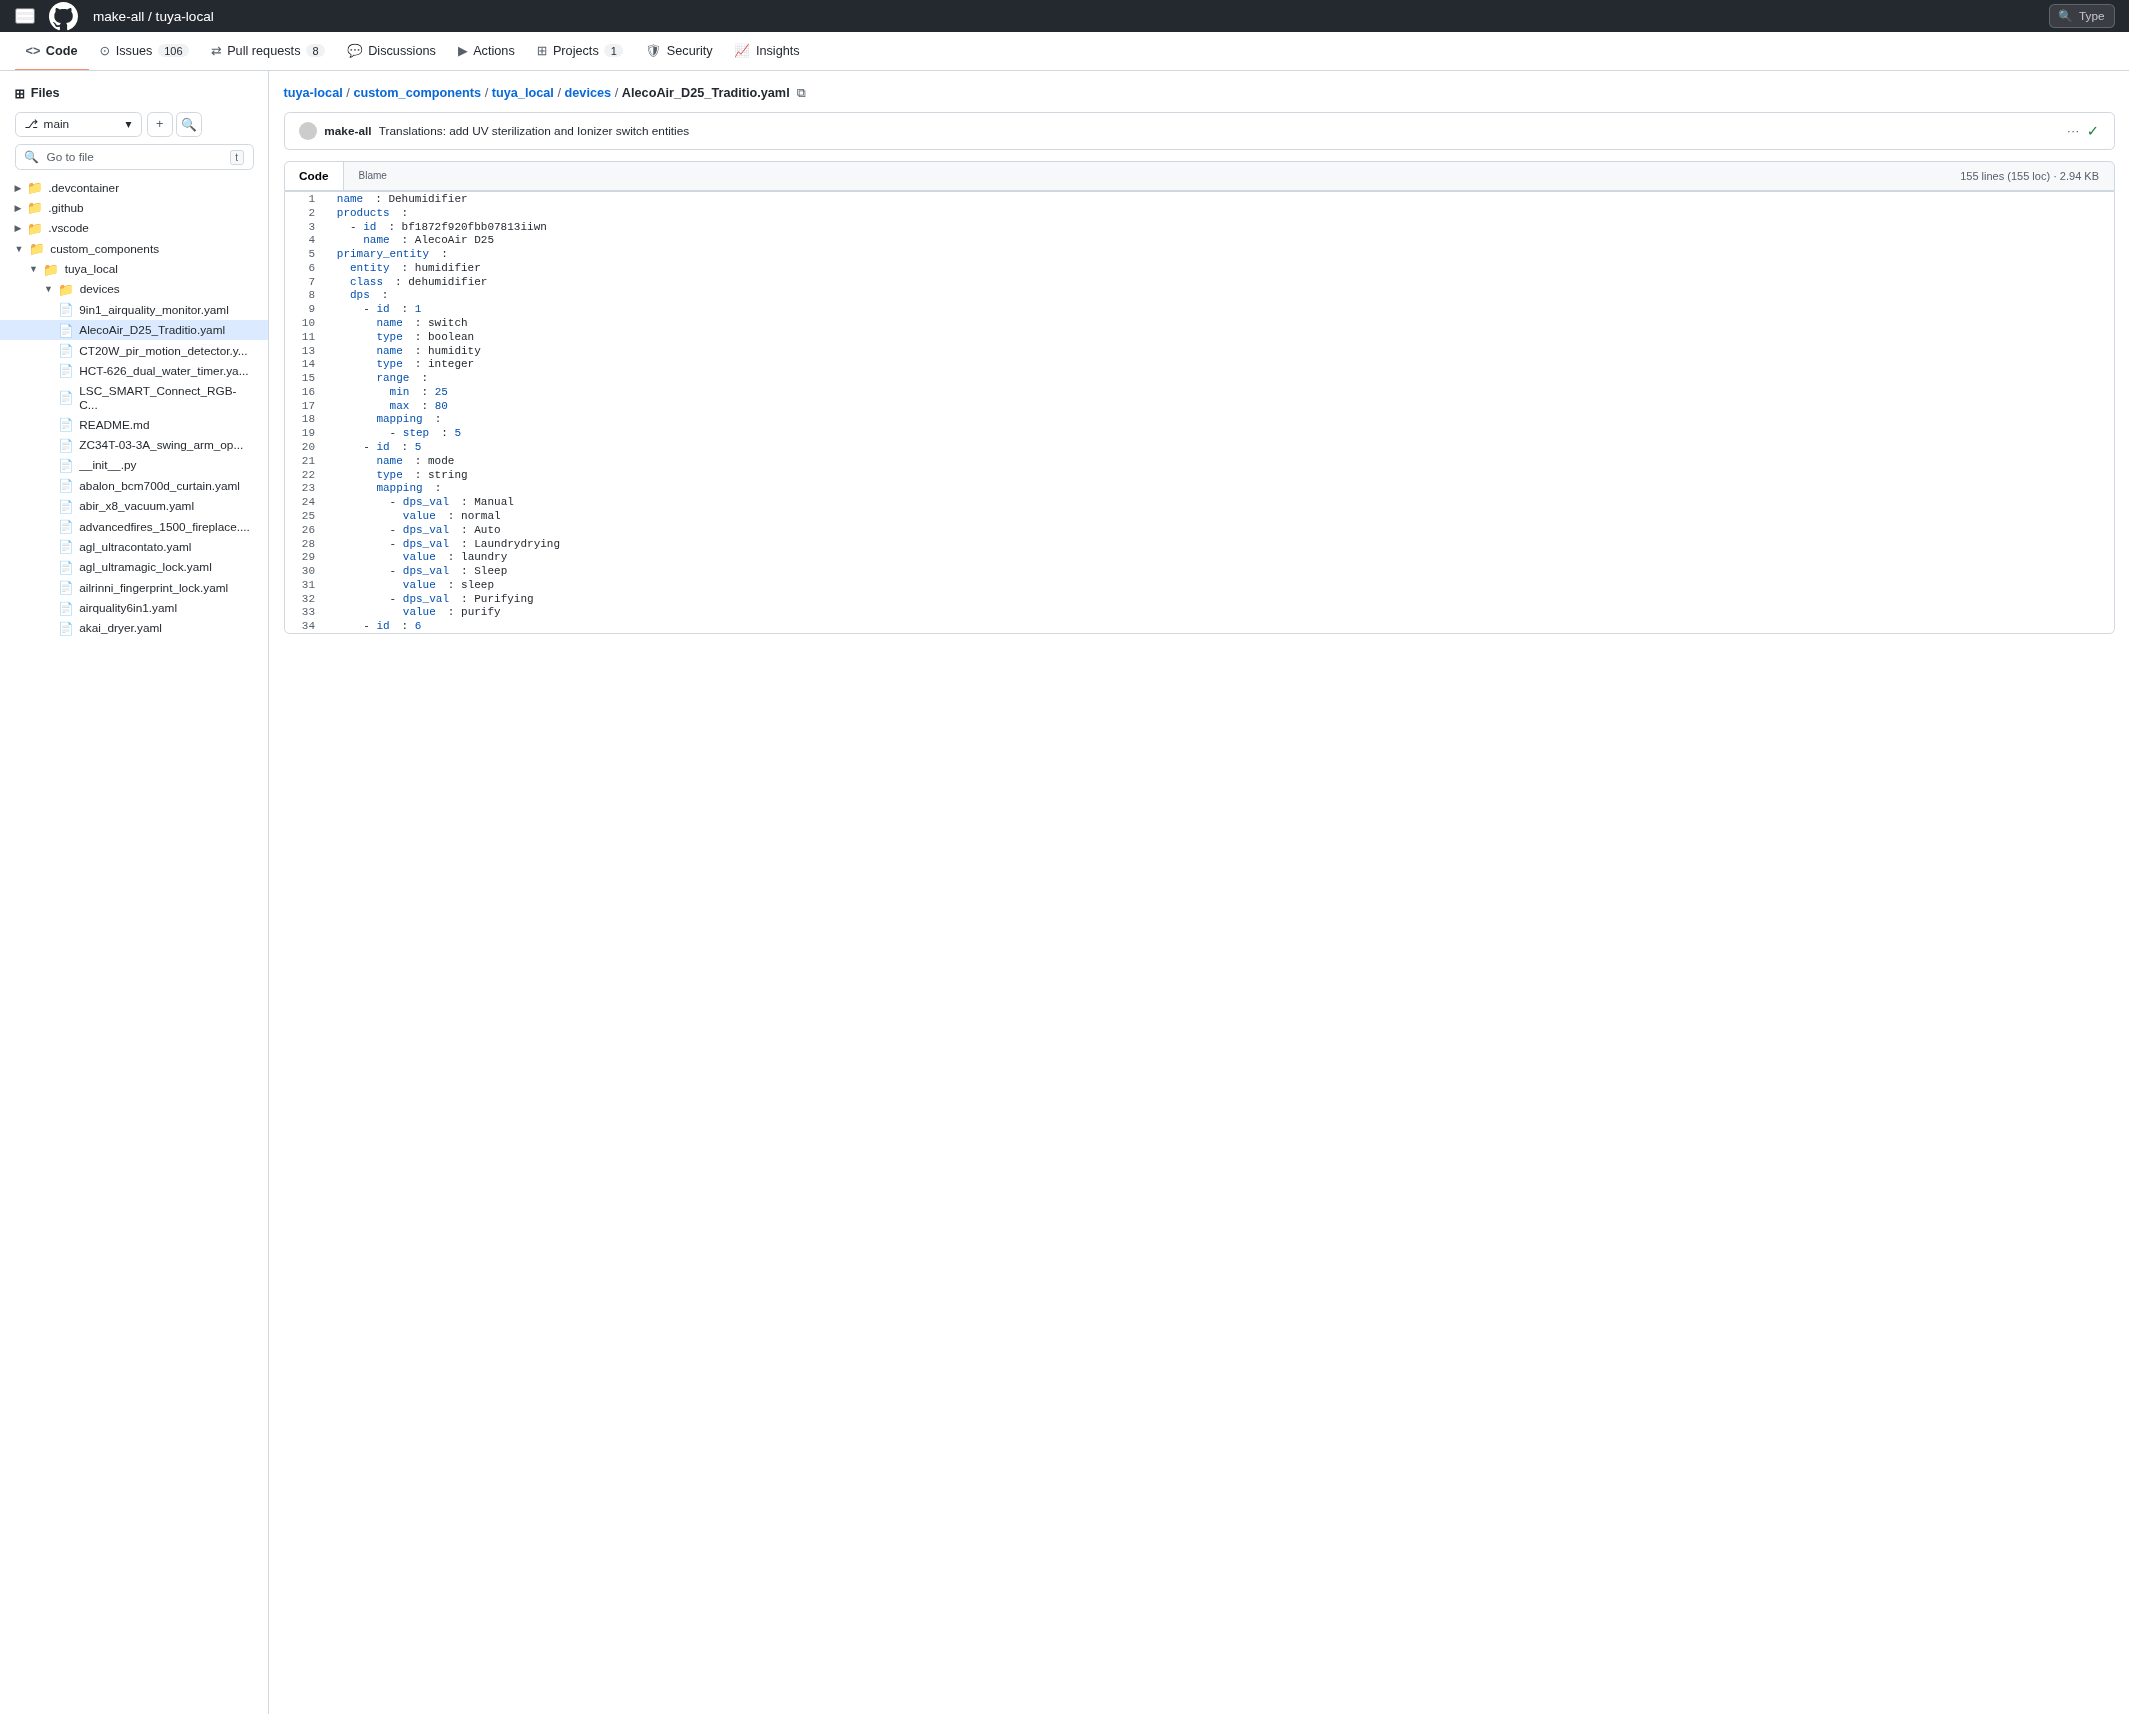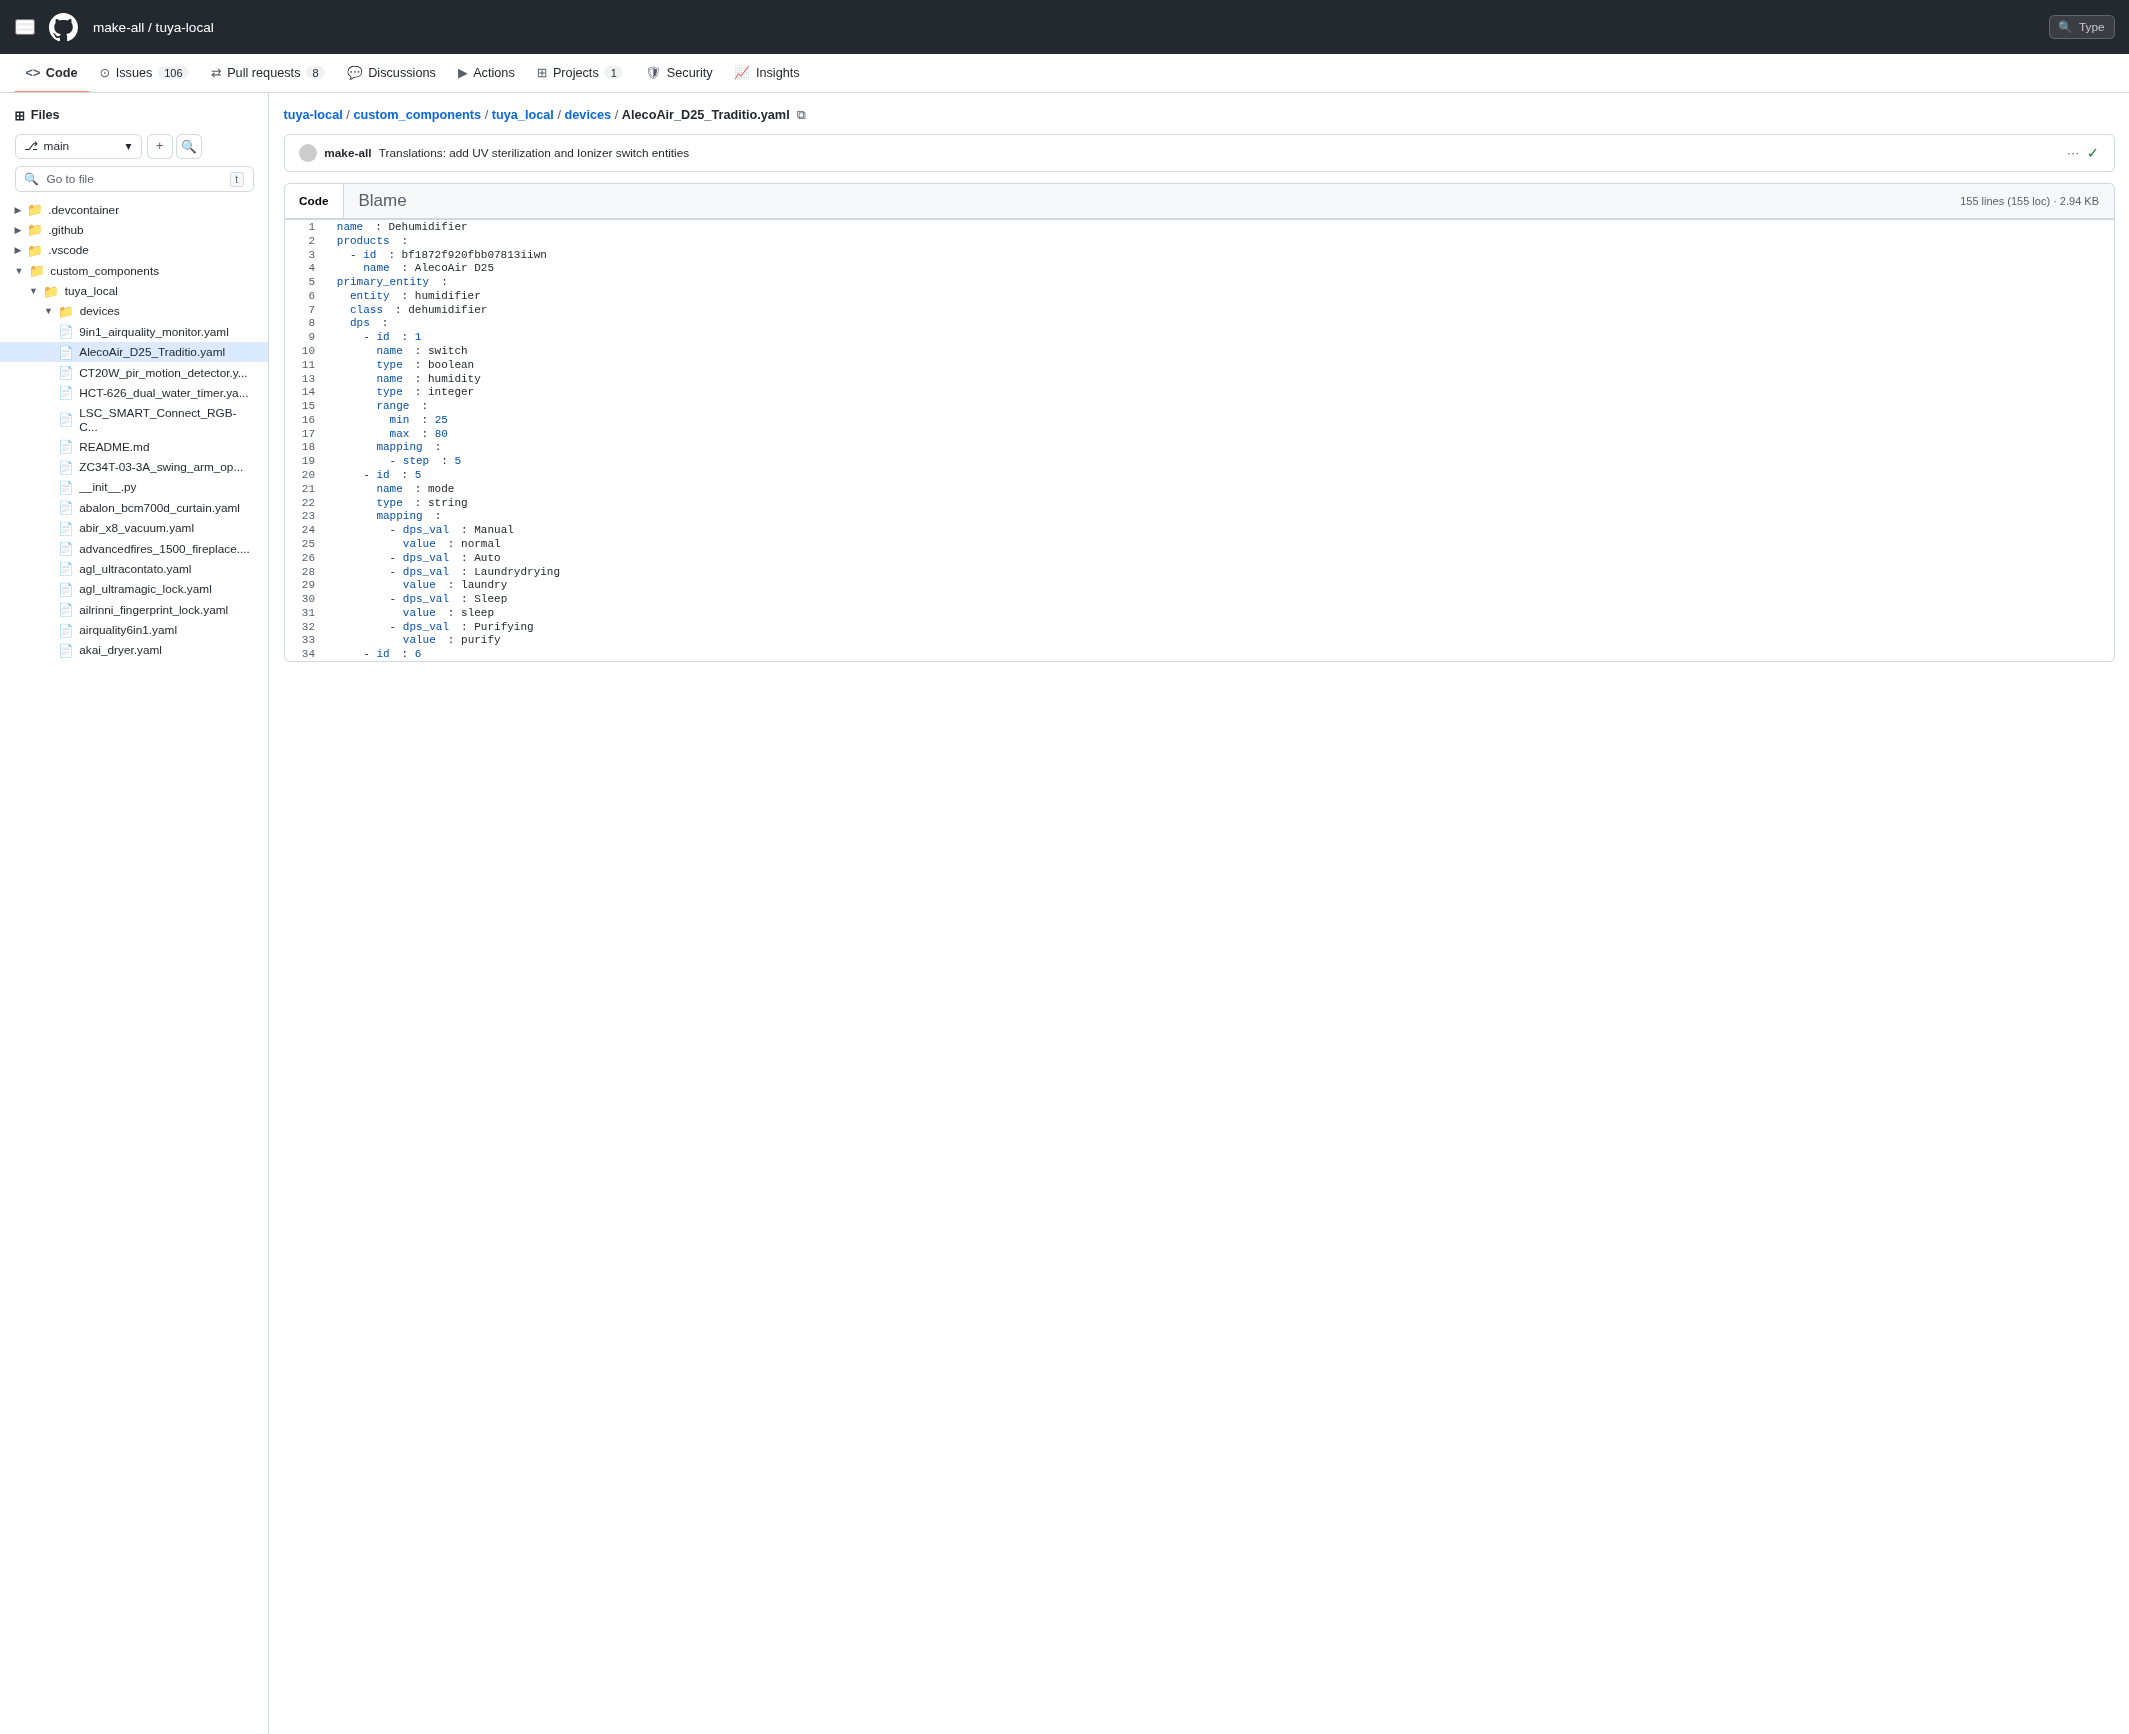--- a/index.html
+++ b/index.html
@@ -1,20 +1,20 @@
 <!DOCTYPE html>
 <html style="font-size:14.5px"><head>
   <meta charset="utf-8">
   <style>
     * { box-sizing: border-box; margin: 0; padding: 0; }
     body { font-family: -apple-system, BlinkMacSystemFont, "Segoe UI", Helvetica, Arial, sans-serif; font-size: 12.7px; background: #fff; color: #24292f; }
     
     
     .top-nav {
-      display: flex; align-items: center; padding: 7.3px 14.5px; background: #24292f; color: #fff; gap: 14.5px; height: 54px;
+      display: flex; align-items: center; padding: 7.3px 14.5px; background: #24292f; color: #fff; gap: 14.5px; height: 32px;
     }
     .top-nav .hamburger { cursor: pointer; display: flex; flex-direction: column; gap: 3.6px; }
     .top-nav .hamburger span { display: block; width: 16.4px; height: 1.8px; background: #fff; }
     .github-logo { width: 29px; height: 29px; fill: #fff; }
     .repo-path { color: #fff; font-size: 13.6px; }
     .repo-path a { color: #fff; text-decoration: none; }
     .nav-search { margin-left: auto; }
     .nav-search-box { display: flex; align-items: center; gap: 5.5px; background: rgba(255,255,255,0.1); border: 0.9px solid rgba(255,255,255,0.2); border-radius: 5.5px; padding: 3.6px 9px; color: rgba(255,255,255,0.7); font-size: 11.8px; cursor: pointer; }
 
     
@@ -309,21 +309,21 @@
       <span class="commit-author">make-all</span>
       <span class="commit-msg">Translations: add UV sterilization and Ionizer switch entities</span>
       <span class="commit-dots">···</span>
       <span class="commit-check">✓</span>
     </div>
 
     <div>
       <div style="display:flex; align-items:stretch; border: 0.9px solid #d0d7de; border-radius: 5.5px 5.5px 0 0; background: #f6f8fa; border-bottom: 0.9px solid #d0d7de;">
         <div style="display:flex;">
           <button style="background:#fff; border:none; border-bottom: none; border-right:0.9px solid #d0d7de; padding: 7.3px 14.5px; font-size:11.8px; font-weight:600; cursor:pointer; border-radius: 5.5px 0 0 0;">Code</button>
-          <button style="background:transparent; border:none; padding: 7.3px 14.5px; font-size:17px; color:#57606a; cursor:pointer;">Blame</button>
+          <button style="background:transparent; border:none; padding: 7.3px 14.5px; font-size:10px; color:#57606a; cursor:pointer;">Blame</button>
         </div>
         <div style="margin-left:auto; padding: 7.3px 14.5px; font-size:11px; color:#57606a; display:flex; align-items:center;">
           <span>155 lines (155 loc) · 2.94 KB</span>
         </div>
       </div>
 
       <div class="code-container" style="border-radius: 0 0 5.5px 5.5px;">
         <table class="code-table">
           <tbody>
             <tr>

